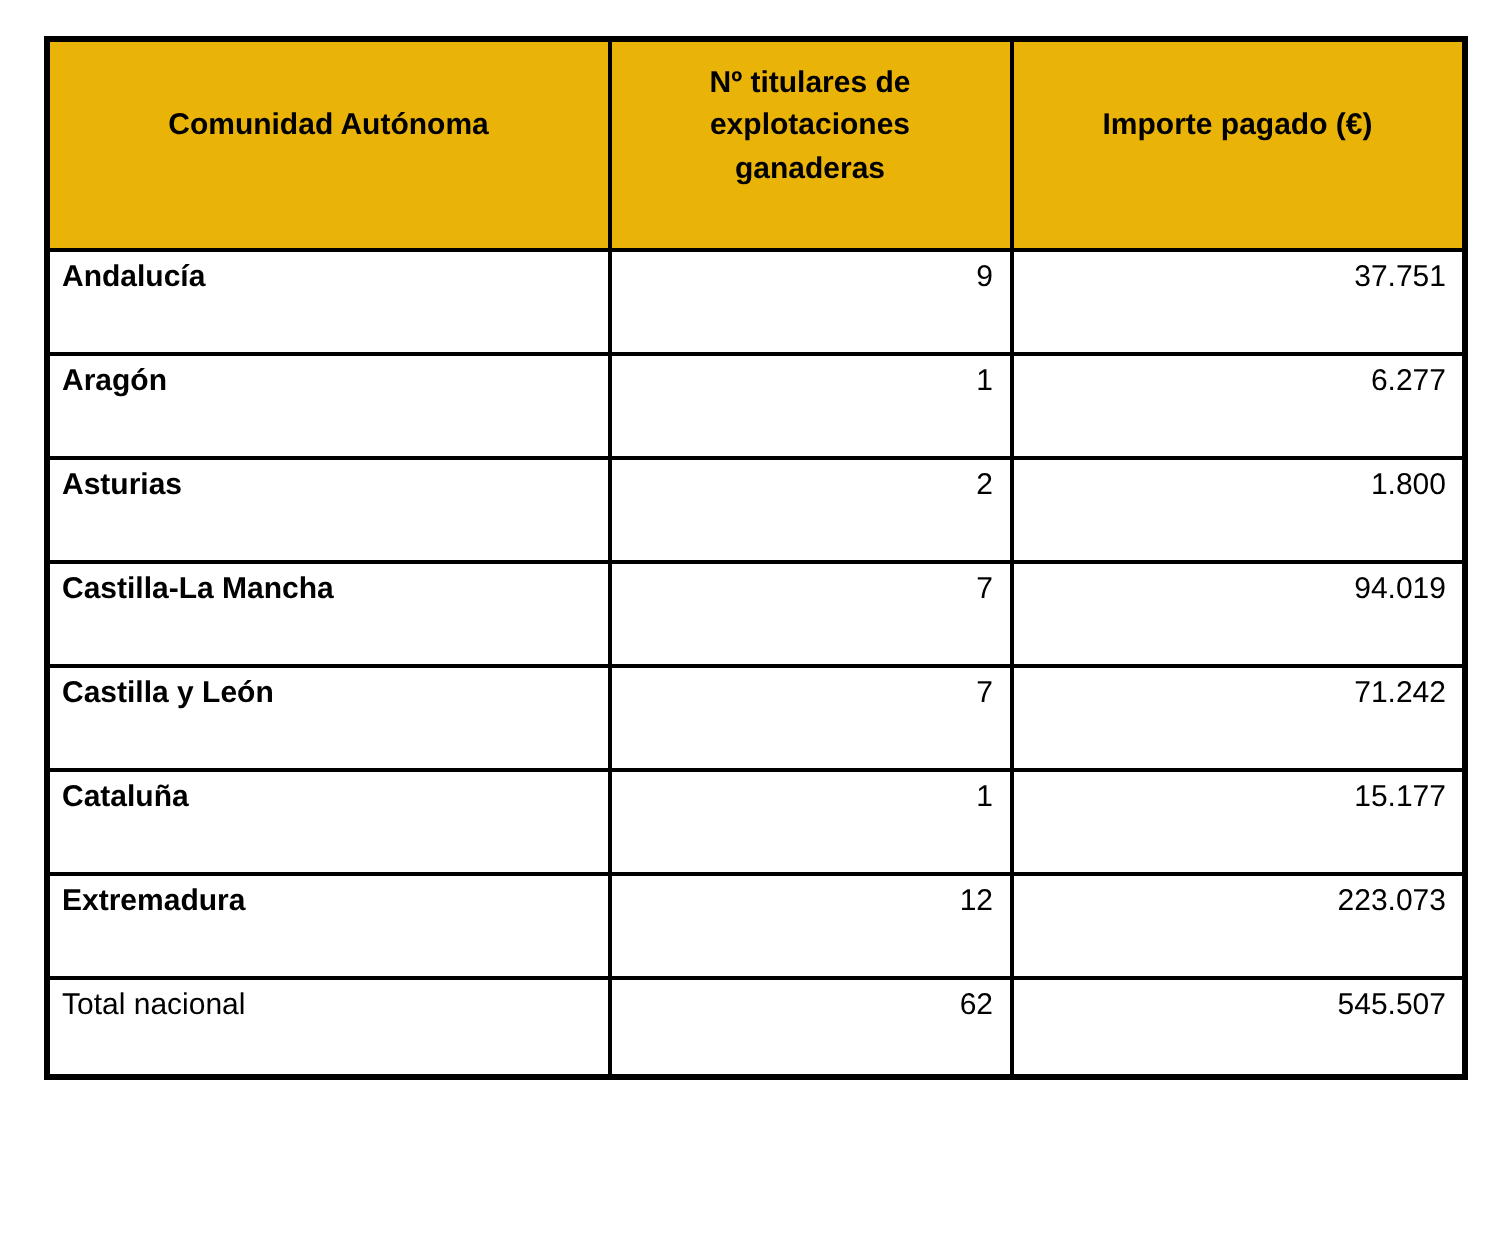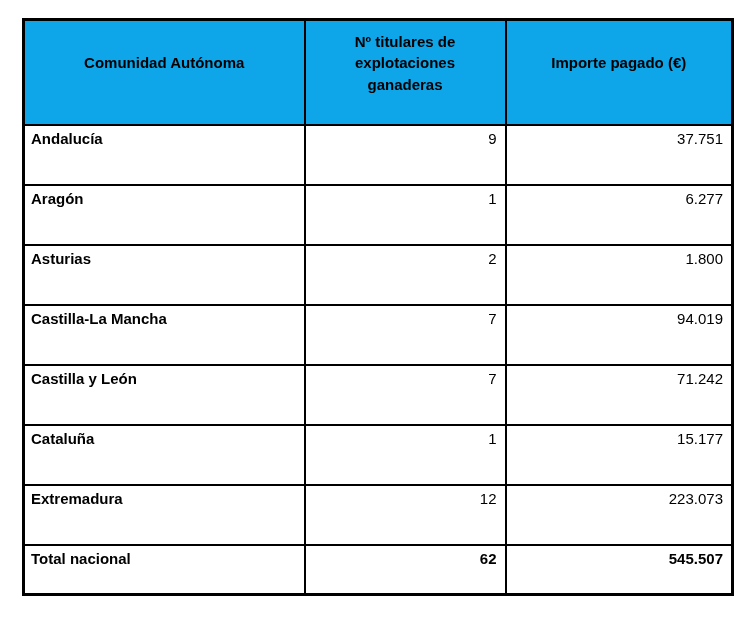--- a/index.html
+++ b/index.html
@@ -32,56 +32,56 @@
   col.c3 { width: 227px; }
 
   th, td {
     border: 2px solid #000000;
     overflow: hidden;
   }
 
   thead tr { height: 105px; }
 
   th {
-    background: #0ea5e9;
+    background: #eab308;
     font-weight: bold;
     font-size: 15px;
     line-height: 1.45;
     text-align: center;
     vertical-align: middle;
     padding: 0 4px 18px 4px;
   }
   th .hwrap {
     display: inline-block;
   }
   th .hwrap.narrow {
     max-width: 150px;
   }
 
-  tbody tr { height: 60px; }
+  tbody tr { height: 52px; }
   tbody tr.total-row { height: 50px; }
 
   td {
     font-size: 15px;
     vertical-align: top;
     background: #ffffff;
   }
   td.region {
     font-weight: bold;
     text-align: left;
     padding: 4px 4px 0 6px;
   }
   td.num {
     font-weight: normal;
     text-align: right;
     padding: 4px 8px 0 4px;
   }
   tr.total-row td.region,
   tr.total-row td.num {
-    font-weight: bold;
+    font-weight: normal;
   }
 </style>
 </head>
 <body>
 
 <div class="page">
   <table class="data-table">
     <colgroup>
       <col class="c1">
         <col class="c2">

